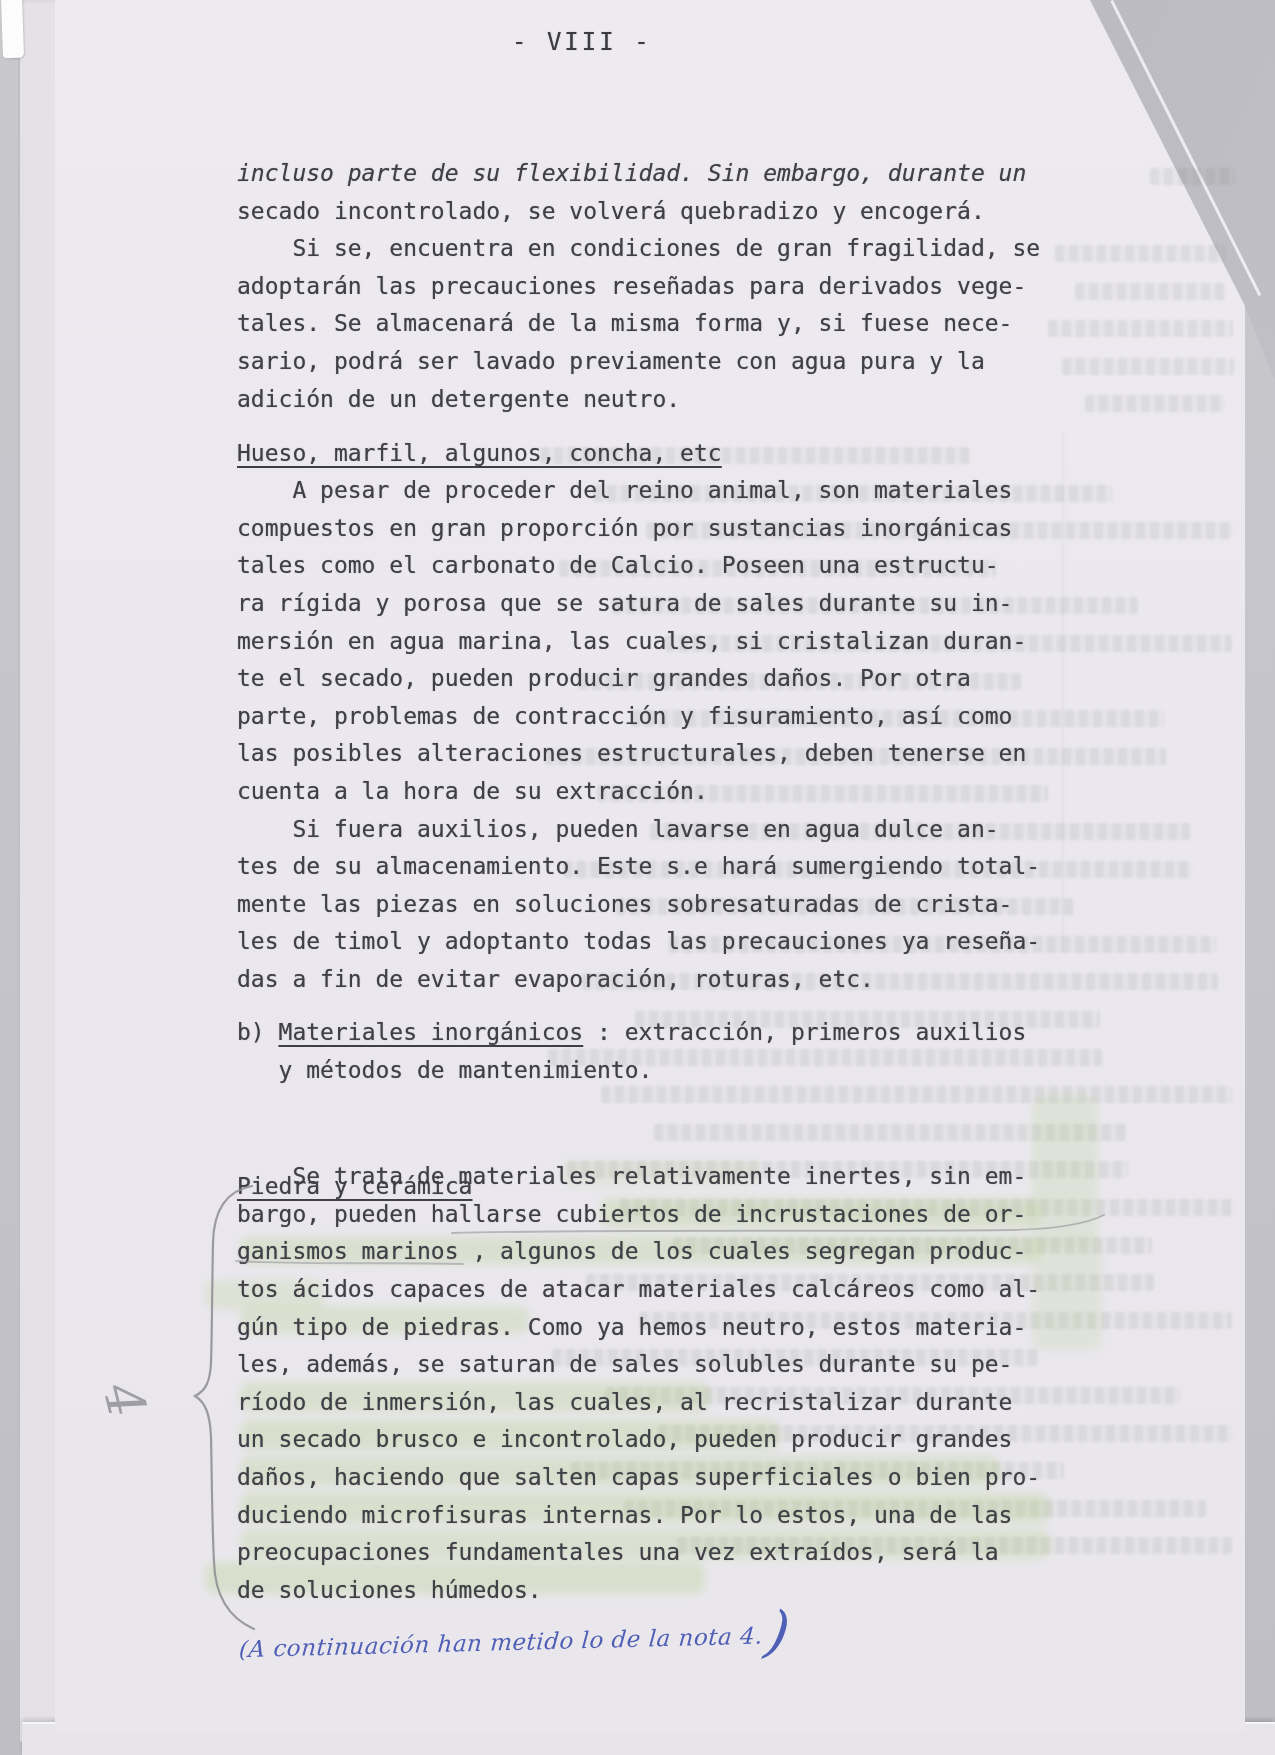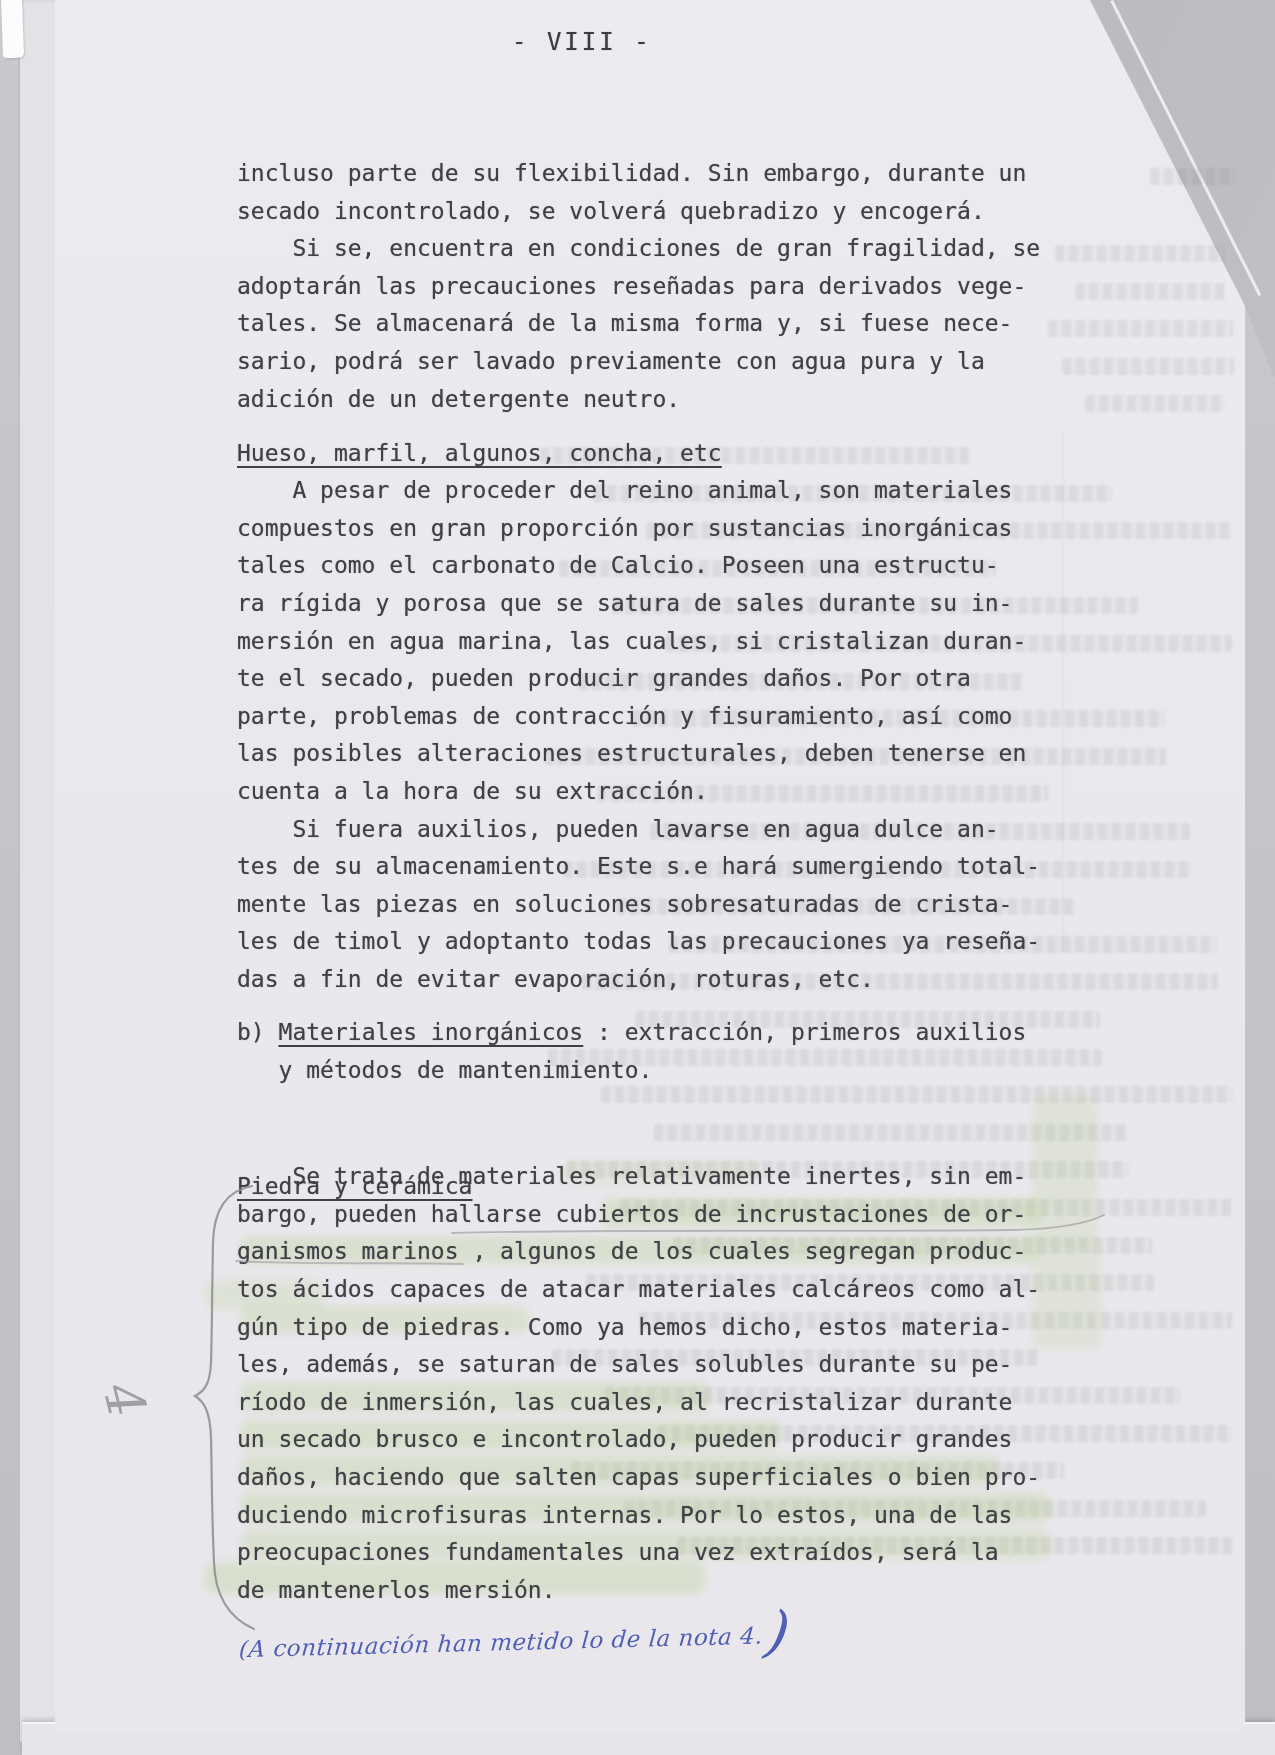--- a/index.html
+++ b/index.html
@@ -118,21 +118,21 @@
       <div class="hl" style="left: 240px; top: 1456px; width: 760px; height: 30px; background: rgb(174, 203, 125); opacity: 0.26;"></div>
       <div class="hl" style="left: 240px; top: 1493px; width: 810px; height: 30px; background: rgb(174, 203, 125); opacity: 0.28;"></div>
       <div class="hl" style="left: 240px; top: 1529px; width: 810px; height: 30px; background: rgb(174, 203, 125); opacity: 0.24;"></div>
       <div class="hl" style="left: 205px; top: 1562px; width: 500px; height: 32px; background: rgb(174, 203, 125); opacity: 0.28;"></div>
       <div class="hl" style="left: 1032px; top: 1240px; width: 70px; height: 110px; background: rgb(174, 203, 125); opacity: 0.16;"></div>
       <div class="hl" style="left: 560px; top: 1160px; width: 200px; height: 26px; background: rgb(174, 203, 125); opacity: 0.14;"></div>
     </div>
 
   <div class="page-number">- VIII -</div>
   <div id="text-layer">
-      <div class="tw-line" style="top: 158px;">incluso parte de su flexibilidad. Sin embargo, durante un</div>
+      <div class="tw-line" style="top: 158px; font-style: italic;">incluso parte de su flexibilidad. Sin embargo, durante un</div>
       <div class="tw-line" style="top: 195.6px;">secado incontrolado, se volverá quebradizo y encogerá.</div>
       <div class="tw-line" style="top: 233.2px;">    Si se, encuentra en condiciones de gran fragilidad, se</div>
       <div class="tw-line" style="top: 270.8px;">adoptarán las precauciones reseñadas para derivados vege-</div>
       <div class="tw-line" style="top: 308.4px;">tales. Se almacenará de la misma forma y, si fuese nece-</div>
       <div class="tw-line" style="top: 346px;">sario, podrá ser lavado previamente con agua pura y la</div>
       <div class="tw-line" style="top: 383.6px;">adición de un detergente neutro.</div>
       <div class="tw-line tw-heading" style="top: 437.6px;">Hueso, marfil, algunos, concha, etc</div>
       <div class="tw-line" style="top: 475.2px;">    A pesar de proceder del reino animal, son materiales</div>
       <div class="tw-line" style="top: 512.8px;">compuestos en gran proporción por sustancias inorgánicas</div>
       <div class="tw-line" style="top: 550.4px;">tales como el carbonato de Calcio. Poseen una estructu-</div>
@@ -147,28 +147,28 @@
       <div class="tw-line" style="top: 888.8px;">mente las piezas en soluciones sobresaturadas de crista-</div>
       <div class="tw-line" style="top: 926.4px;">les de timol y adoptanto todas las precauciones ya reseña-</div>
       <div class="tw-line" style="top: 964px;">das a fin de evitar evaporación, roturas, etc.</div>
       <div class="tw-line" style="top: 1017px;"><span>b) </span><span class="tw-underline">Materiales inorgánicos</span><span> : extracción, primeros auxilios</span></div>
       <div class="tw-line" style="top: 1054.6px;">   y métodos de mantenimiento.</div>
       <div class="tw-line tw-heading" style="top: 1171px;">Piedra y cerámica</div>
       <div class="tw-line" style="top: 1161.2px;">    Se trata de materiales relativamente inertes, sin em-</div>
       <div class="tw-line" style="top: 1198.8px;">bargo, pueden hallarse cubiertos de incrustaciones de or-</div>
       <div class="tw-line" style="top: 1236.4px; text-align: right;">ganismos marinos , algunos de los cuales segregan produc-</div>
       <div class="tw-line" style="top: 1274px;">tos ácidos capaces de atacar materiales calcáreos como al-</div>
-      <div class="tw-line" style="top: 1311.6px;">gún tipo de piedras. Como ya hemos dicho, estos materia-</div>
+      <div class="tw-line" style="top: 1311.6px;">gún tipo de piedras. Como ya hemos neutro, estos materia-</div>
       <div class="tw-line" style="top: 1349.2px;">les, además, se saturan de sales solubles durante su pe-</div>
       <div class="tw-line" style="top: 1386.8px;">ríodo de inmersión, las cuales, al recristalizar durante</div>
       <div class="tw-line" style="top: 1424.4px;">un secado brusco e incontrolado, pueden producir grandes</div>
       <div class="tw-line" style="top: 1462px;">daños, haciendo que salten capas superficiales o bien pro-</div>
       <div class="tw-line" style="top: 1499.6px;">duciendo microfisuras internas. Por lo estos, una de las</div>
       <div class="tw-line" style="top: 1537.2px;">preocupaciones fundamentales una vez extraídos, será la</div>
-      <div class="tw-line" style="top: 1574.8px;">de mantenerlos mersión.</div>
+      <div class="tw-line" style="top: 1574.8px;">de soluciones húmedos.</div>
     </div>
 
   <svg id="pencil-layer" width="1275" height="1755" viewBox="0 0 1275 1755">
     <path id="pencil-brace" fill="none" stroke-linecap="round" d="M252,1186 C230,1190 214,1206 213,1242 C212,1296 212,1332 211,1363
          C210,1383 205,1391 195,1396 C205,1402 210,1413 211,1437
          C212,1484 212,1522 214,1562 C215,1597 229,1618 254,1629" stroke="#8d8c92" stroke-width="2.2" opacity="0.85"></path>
     <path id="pencil-underline-a" fill="none" stroke-linecap="round" d="M452,1233 C600,1229 820,1232 1012,1230 C1056,1229 1088,1223 1104,1215" stroke="#8d8c92" stroke-width="1.9" opacity="0.55"></path>
     <path id="pencil-underline-b" fill="none" stroke-linecap="round" d="M236,1261 C300,1265 390,1262 463,1264" stroke="#8d8c92" stroke-width="1.9" opacity="0.5"></path>
   </svg>
 

